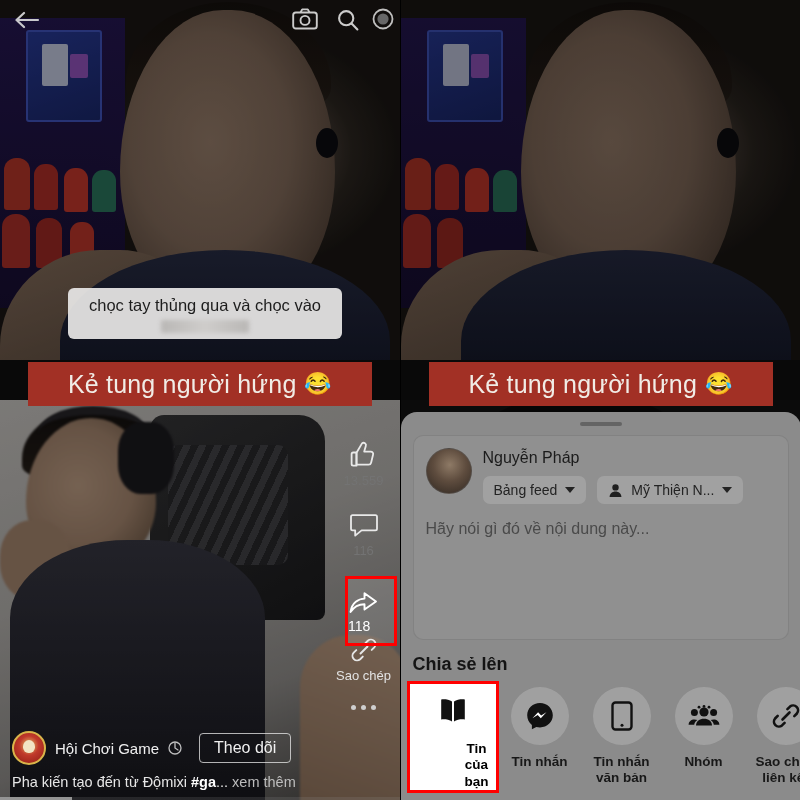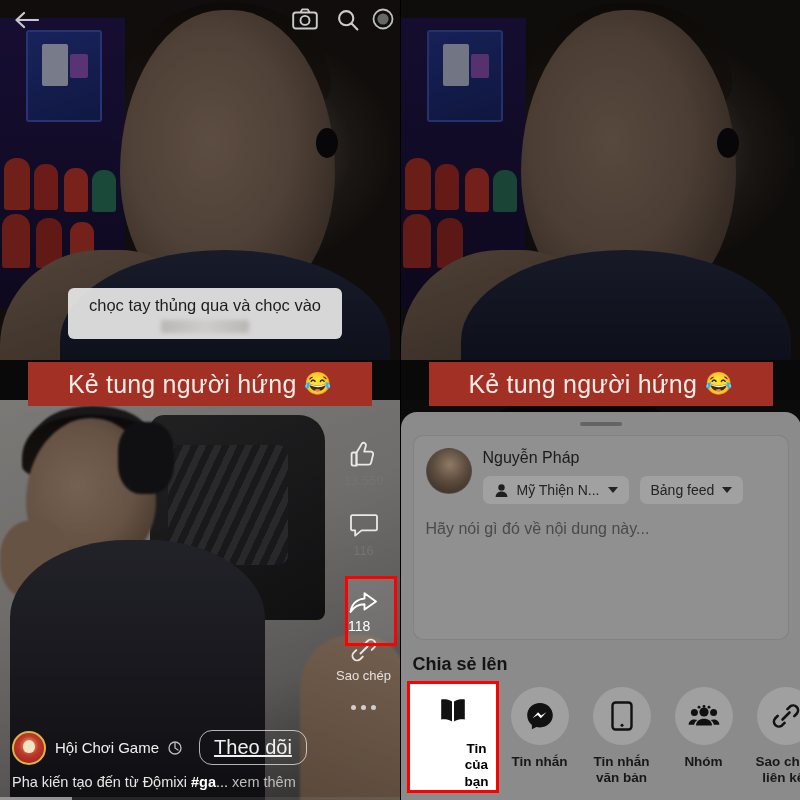--- a/index.html
+++ b/index.html
@@ -243,25 +243,24 @@
   }
   .avatar-page:after {
     content:''; position:absolute; left:9px; top:7px; width:12px; height:13px;
     border-radius:50% 50% 45% 45%; background:#f2e4c4;
   }
   .page-name { color:#f0f0f0; font-size:15px; }
   .globe-ico { opacity:.85; }
   .follow-btn {
     margin-left: 8px;
     border: 1px solid rgba(235,235,235,0.75);
-    border-radius: 13px;
-    color:#f0f0f0; font-size:20px;
+    border-radius: 4px;
+    color:#f0f0f0; font-size:16px;
     padding: 5px 14px;
     background: transparent;
-    text-decoration: underline;
   }
   .caption-line { color:#e6e6e6; font-size:14.5px; }
   .caption-line b { color:#ffffff; }
   .caption-line .more { color:#bdbdbd; }
   .progress {
     position:absolute; left:0; bottom:0; width:400px; height:3px; background: rgba(255,255,255,0.18);
   }
   .progress i { display:block; height:3px; width: 72px; background:#ffffff; }
 
   
@@ -536,31 +535,31 @@
     <div class="sheet">
       <div class="grabber"></div>
 
       <div class="compose">
         <div class="compose-head">
           <div class="avatar-user"></div>
           <div style="flex:1;">
             <div class="uname">Nguyễn Pháp</div>
             <div class="chip-row">
               <div class="chip">
+                <span>Bảng feed</span>
+                <span class="caret"></span>
+              </div>
+              <div class="chip">
                 <span>
                   <svg width="15" height="15" viewBox="0 0 15 15">
                     <circle cx="7.5" cy="4.4" r="3.2" fill="#1f1f1f"></circle>
                     <path d="M1.6 14 c0 -3.5 2.7 -5.6 5.9 -5.6 s5.9 2.1 5.9 5.6 z" fill="#1f1f1f"></path>
                   </svg>
                 </span>
                 <span class="trunc">Mỹ Thiện N...</span>
-                <span class="caret"></span>
-              </div>
-              <div class="chip">
-                <span>Bảng feed</span>
                 <span class="caret"></span>
               </div>
             </div>
           </div>
         </div>
         <div class="placeholder">Hãy nói gì đó về nội dung này...</div>
       </div>
 
       <div class="share-to-title">Chia sẻ lên</div>
 

